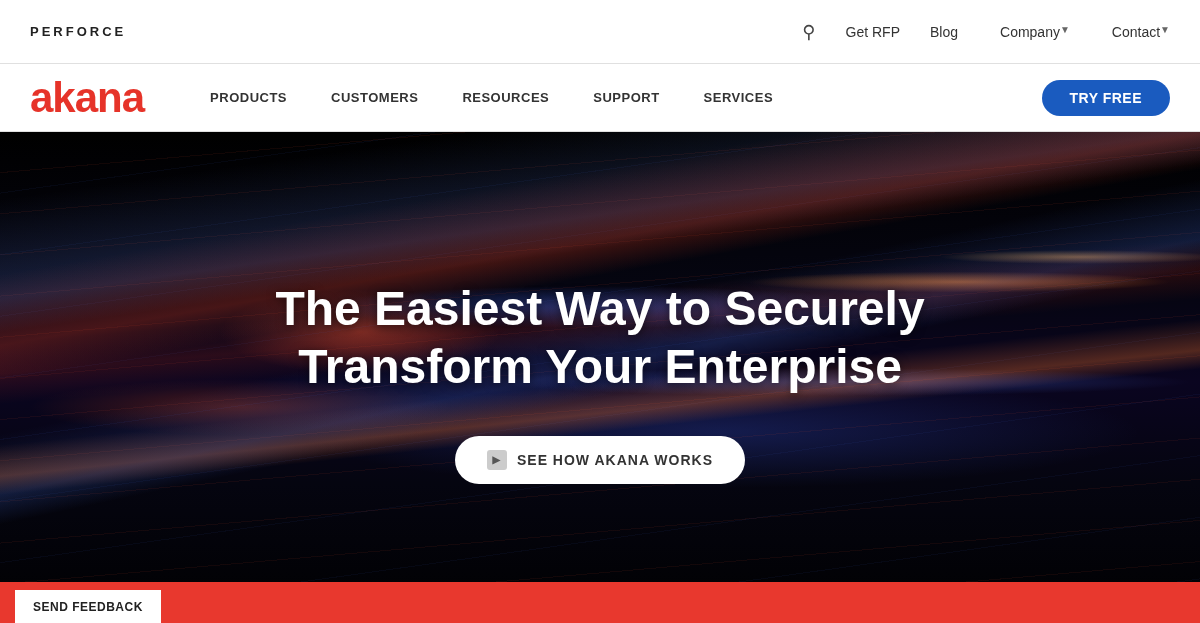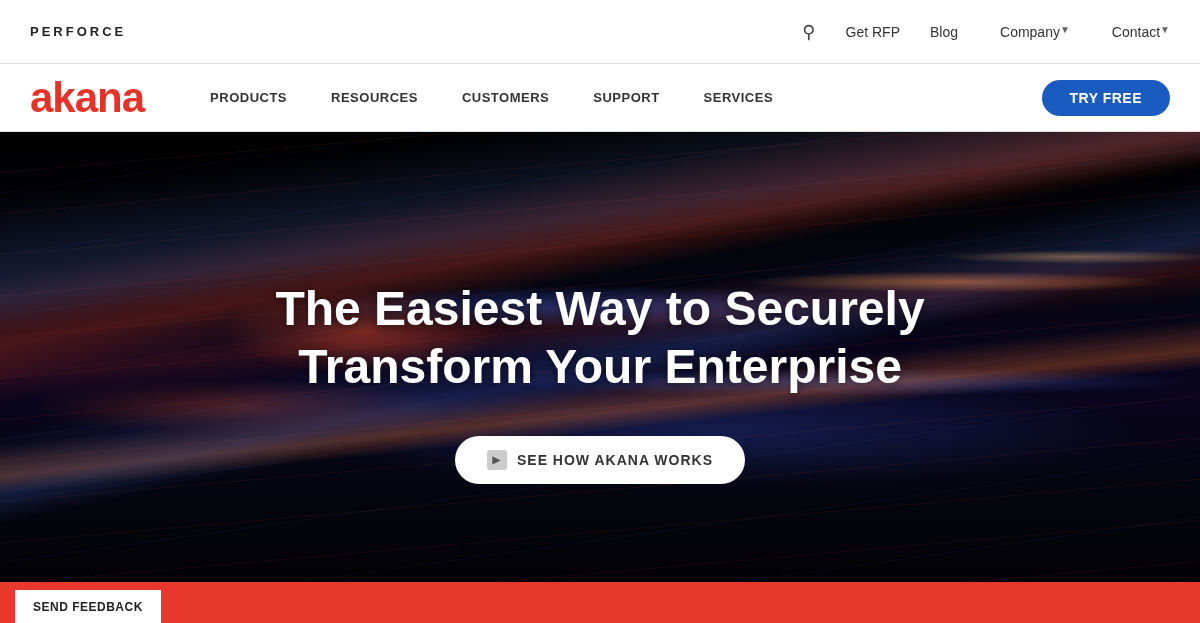--- a/index.html
+++ b/index.html
@@ -253,24 +253,24 @@
 
 <div class="main-nav">
   <div class="akana-logo">
     <span class="akana-text">akana</span>
   </div>
   <nav class="main-nav-links">
     <a href="#">
       <span>PRODUCTS</span>
     </a>
     <a href="#">
+      <span>CUSTOMERS</span>
+    </a>
+    <a href="#">
       <span>RESOURCES</span>
-    </a>
-    <a href="#">
-      <span>CUSTOMERS</span>
     </a>
     <a href="#">
       <span>SUPPORT</span>
     </a>
     <a href="#">
       <span>SERVICES</span>
     </a>
     <a href="#" class="try-free-btn">TRY FREE</a>
   </nav>
 </div>

